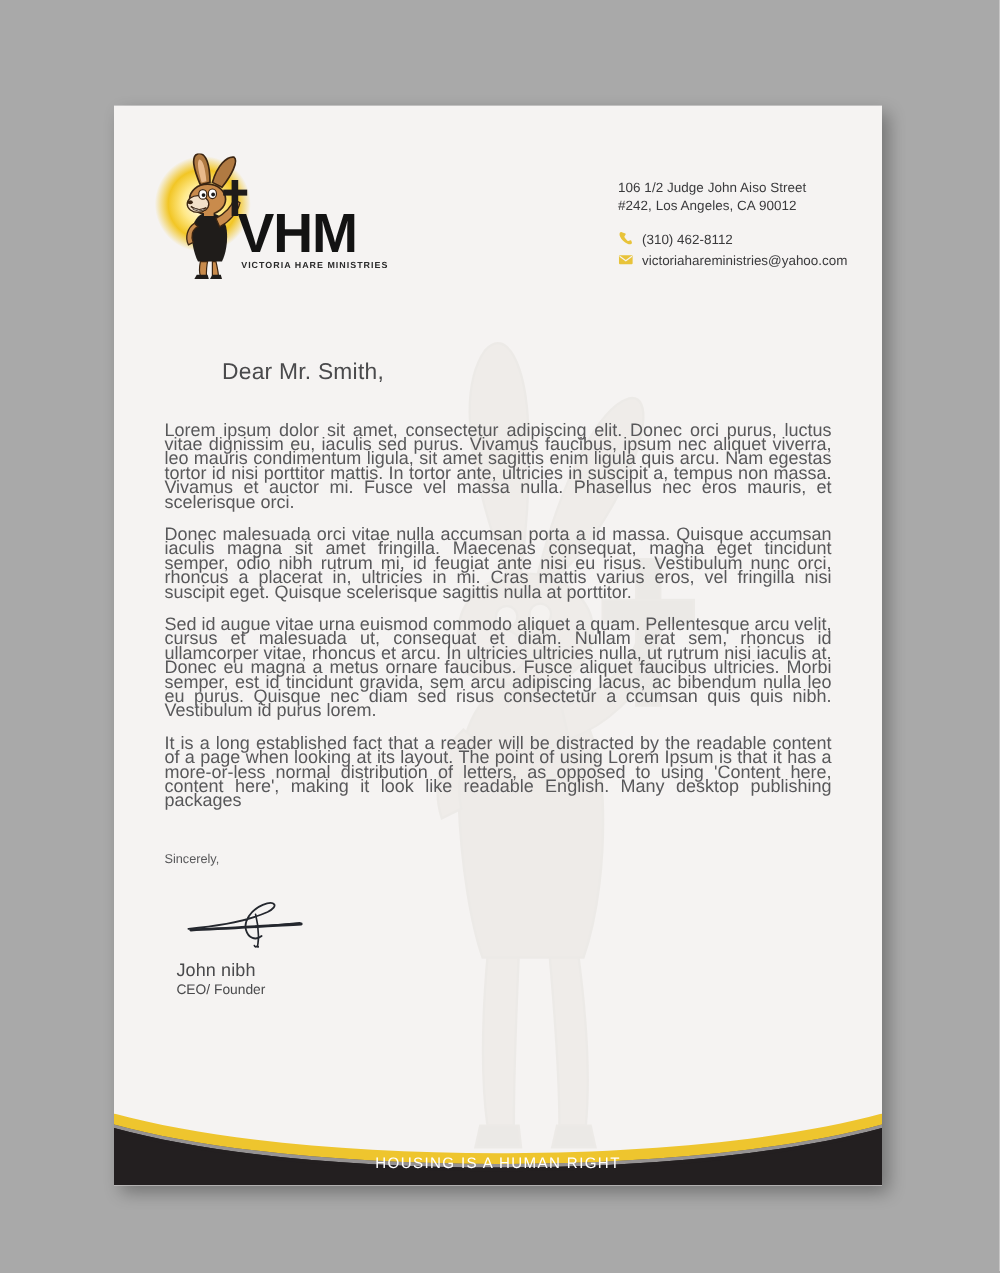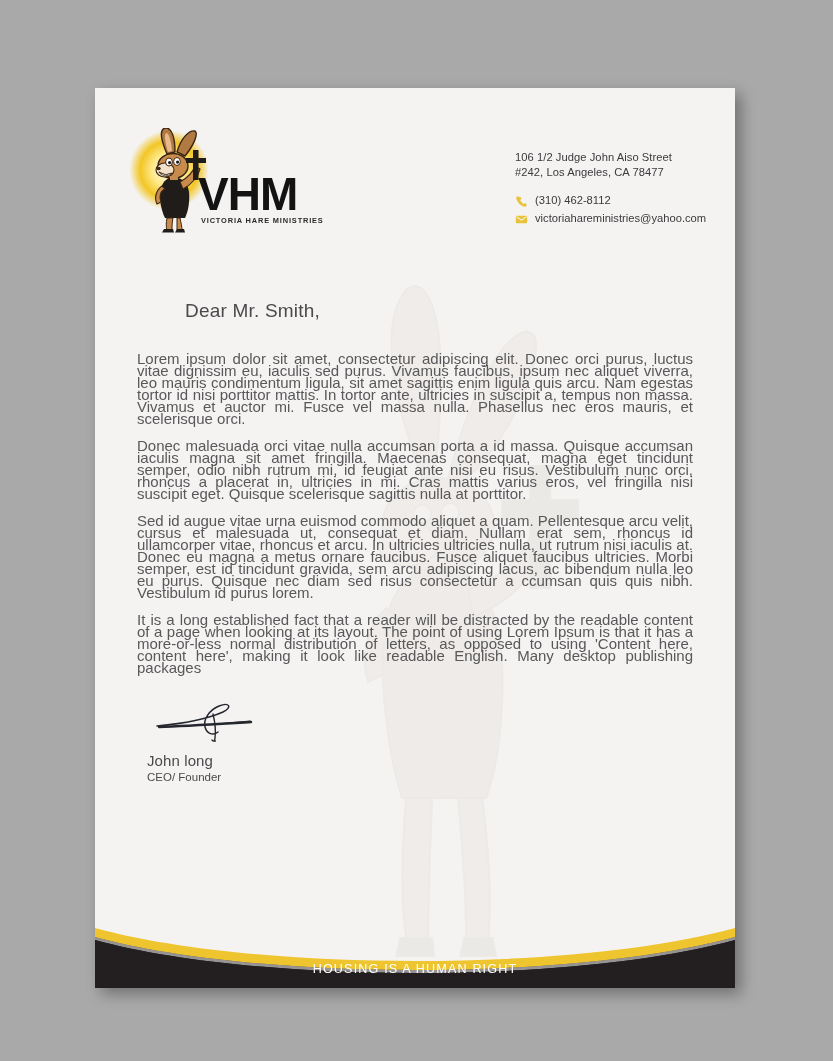--- a/index.html
+++ b/index.html
@@ -63,21 +63,21 @@
   }
   .addr-line {
     font-size: 11.2px;
     color: #3a3a3c;
     line-height: 15px;
     letter-spacing: 0.05px;
   }
   .contact-rows { margin-top: 12px; }
   .contact-row {
     display: flex;
-    align-items: flex-end;
+    align-items: flex-start;
     gap: 7px;
     line-height: 16px;
     margin-bottom: 2px;
   }
   .contact-row .ctext {
     font-size: 11.2px;
     color: #3a3a3c;
   }
   .cicon { width: 13px; height: 13px; flex: 0 0 13px; display: block; }
 
@@ -238,21 +238,21 @@
         <path d="M39 101 L48 101 L49 104.5 L37 104.5 Z" fill="#1f1c1a"></path>
         <path d="M52 101 L59 101 L60 104.5 L50 104.5 Z" fill="#1f1c1a"></path>
 
         <text x="73" y="82" font-family="Liberation Sans, sans-serif" font-size="46" font-weight="bold" fill="#131313" letter-spacing="-1">VHM</text>
         <text x="76" y="95" font-family="Liberation Sans, sans-serif" font-size="7.4" font-weight="bold" fill="#2a2a2a" letter-spacing="0.85">VICTORIA HARE MINISTRIES</text>
       </svg>
     </div>
 
     <div class="contact-block">
       <div class="addr-line">106 1/2 Judge John Aiso Street</div>
-      <div class="addr-line">#242, Los Angeles, CA 78477</div>
+      <div class="addr-line">#242, Los Angeles, CA 90012</div>
 
       <div class="contact-rows">
         <div class="contact-row">
           <svg class="cicon" viewBox="0 0 16 16" xmlns="http://www.w3.org/2000/svg">
             <path d="M3.2 1.6c-.5 0-1 .3-1.3.8-.5 1-.4 2.3.2 3.8.6 1.5 1.7 3.1 3.1 4.5s3 2.5 4.5 3.1c1.5.6 2.8.7 3.8.2.5-.3.8-.8.8-1.3l-.6-2c-.1-.4-.5-.6-.9-.5l-2.2.7c-.3.1-.7 0-.9-.3l-1-1.1c-.6-.7-1.2-1.3-1.7-2l-.3-.5c-.2-.3-.2-.6 0-.9l1.1-1.9c.2-.3.1-.8-.2-1L3.9 1.8c-.2-.1-.4-.2-.7-.2z" fill="#e8c33a"></path>
           </svg>
           <span class="ctext">(310) 462-8112</span>
         </div>
 
         <div class="contact-row">
@@ -267,32 +267,33 @@
   </div>
 
   <div class="letter">
     <div class="salutation">Dear Mr. Smith,</div>
 
     <p class="para">Lorem ipsum dolor sit amet, consectetur adipiscing elit. Donec orci purus, luctus vitae dignissim eu, iaculis sed purus. Vivamus faucibus, ipsum nec aliquet viverra, leo mauris condimentum ligula, sit amet sagittis enim ligula quis arcu. Nam egestas tortor id nisi porttitor mattis. In tortor ante, ultricies in suscipit a, tempus non massa. Vivamus et auctor mi. Fusce vel massa nulla. Phasellus nec eros mauris, et scelerisque orci.</p>
     <p class="para">Donec malesuada orci vitae nulla accumsan porta a id massa. Quisque accumsan iaculis magna sit amet fringilla. Maecenas consequat, magna eget tincidunt semper, odio nibh rutrum mi, id feugiat ante nisi eu risus. Vestibulum nunc orci, rhoncus a placerat in, ultricies in mi. Cras mattis varius eros, vel fringilla nisi suscipit eget. Quisque scelerisque sagittis nulla at porttitor.</p>
     <p class="para">Sed id augue vitae urna euismod commodo aliquet a quam. Pellentesque arcu velit, cursus et malesuada ut, consequat et diam. Nullam erat sem, rhoncus id ullamcorper vitae, rhoncus et arcu. In ultricies ultricies nulla, ut rutrum nisi iaculis at. Donec eu magna a metus ornare faucibus. Fusce aliquet faucibus ultricies. Morbi semper, est id tincidunt gravida, sem arcu adipiscing lacus, ac bibendum nulla leo eu purus. Quisque nec diam sed risus consectetur a ccumsan quis quis nibh. Vestibulum id purus lorem.</p>
     <p class="para">It is a long established fact that a reader will be distracted by the readable content of a page when looking at its layout. The point of using Lorem Ipsum is that it has a more-or-less normal distribution of letters, as opposed to using 'Content here, content here', making it look like readable English. Many desktop publishing packages</p>
 
+    <div class="closing">Sincerely,</div>
 
     <svg class="sign-svg" viewBox="0 0 120 46" xmlns="http://www.w3.org/2000/svg">
       <g fill="none" stroke="#24272e" stroke-linecap="round">
         <path d="M2 26 C24 24 50 20 68 12 C78 7 74 2 64 6 C54 10 48 20 50 27 C52 34 58 36 63 32" stroke-width="1.5"></path>
         <path d="M4 27 C30 26 62 24 96 22" stroke-width="2.4"></path>
         <path d="M58 14 C60 22 61 30 60 38 C60 41 58 42 57 40" stroke-width="1.4"></path>
         <path d="M62 24 C72 23 84 22 95 21" stroke-width="1.2"></path>
         <circle cx="60" cy="41" r="0.9" fill="#24272e" stroke="none"></circle>
       </g>
     </svg>
 
-    <div class="signer-name">John long</div>
+    <div class="signer-name">John nibh</div>
     <div class="signer-title">CEO/ Founder</div>
   </div>
 
   <div class="footer">
     <svg class="footer-svg" width="640" height="60" viewBox="0 0 640 60" preserveAspectRatio="none" xmlns="http://www.w3.org/2000/svg">
 
       <path d="M0 8 C160 52 480 52 640 8 L640 60 L0 60 Z" fill="#231f20"></path>
 
       <path d="M0 0 C160 44 480 44 640 0 L640 9 C480 53 160 53 0 9 Z" fill="#eec52e"></path>
 

